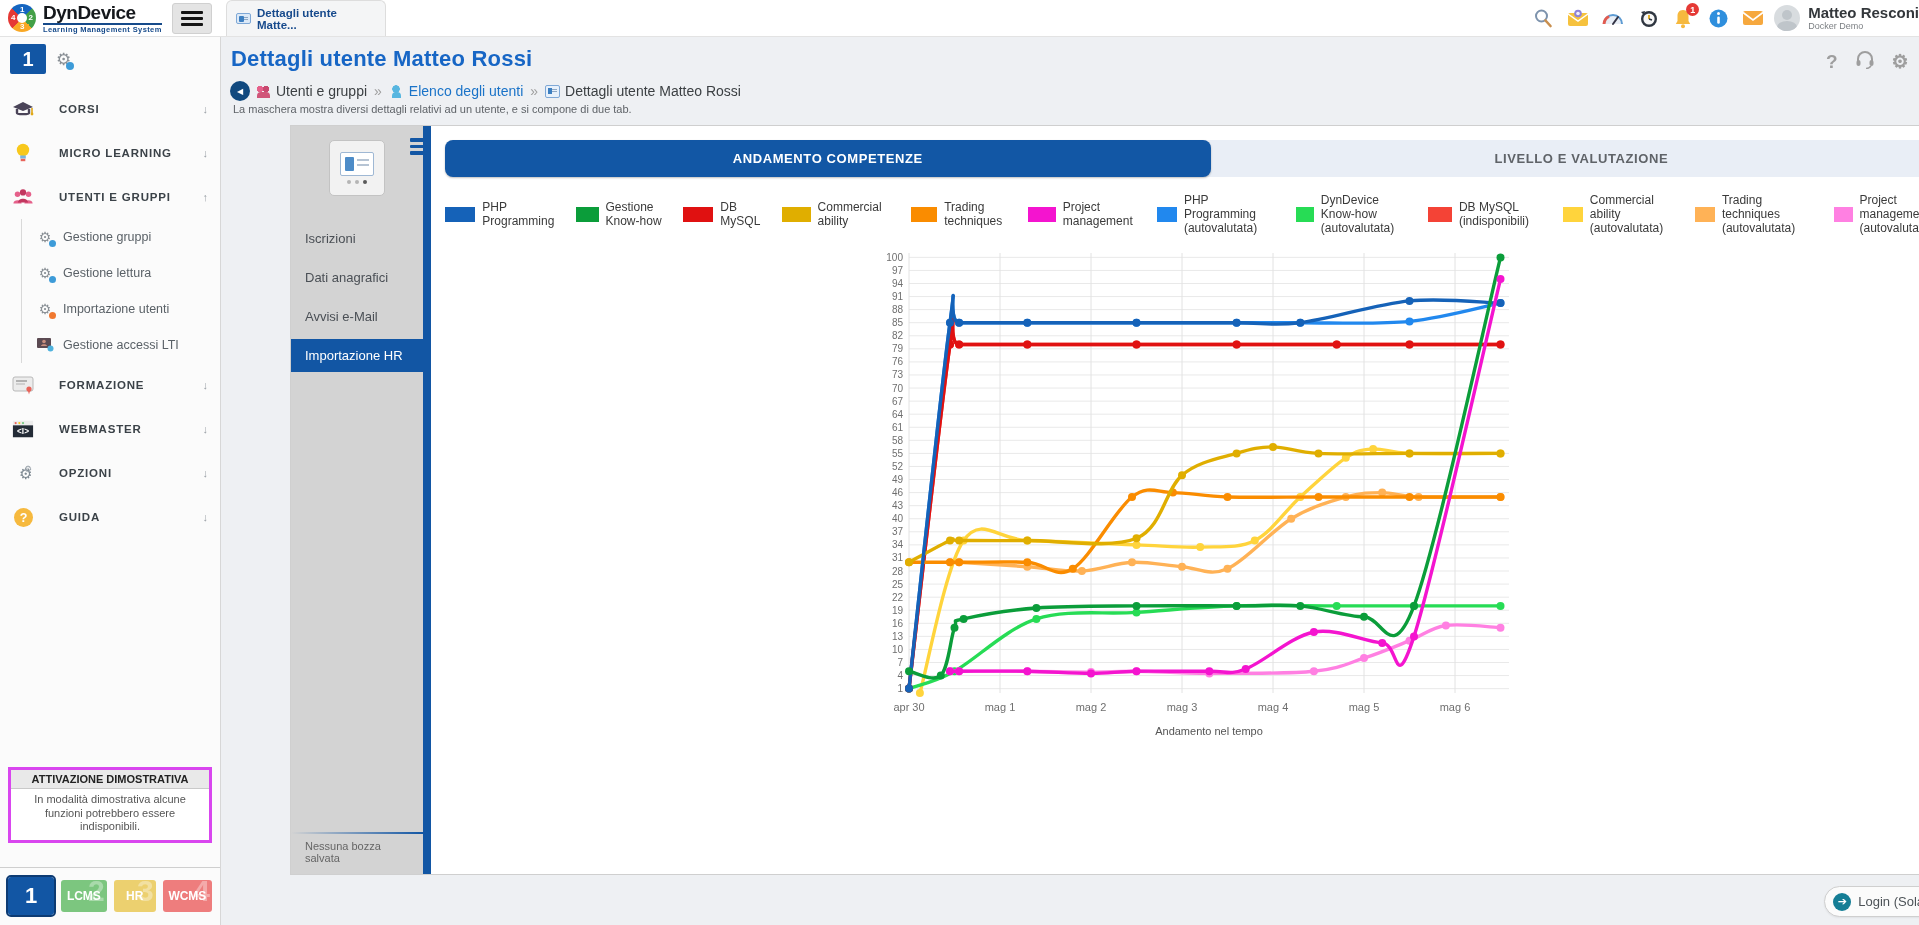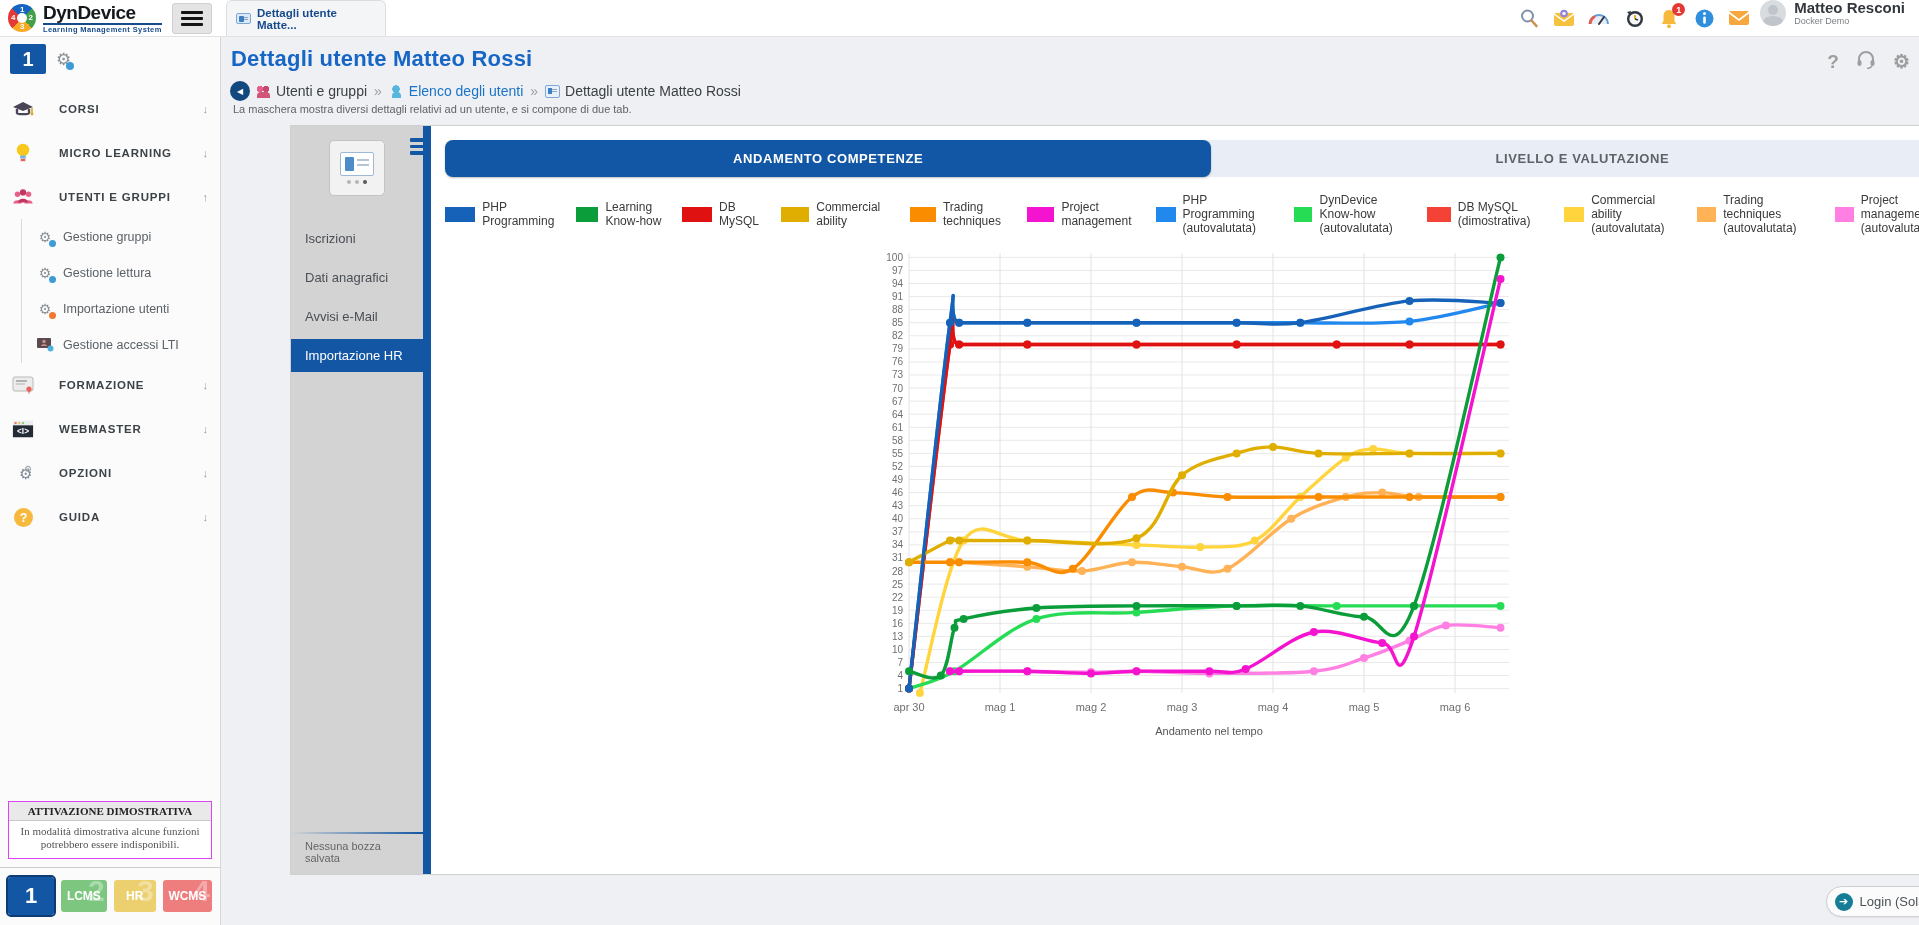--- a/index.html
+++ b/index.html
@@ -18,21 +18,21 @@
   .hamburger { width:40px; height:31px; background:#e4e4e4; border:1px solid #d0d0d0; border-radius:3px; align-self:center; display:flex; flex-direction:column; justify-content:center; gap:3px; align-items:center; cursor:pointer; }
   .hamburger i { width:22px; height:3px; background:#141414; border-radius:1px; }
   .doc-tab { margin-left:14px; width:160px; background:#f4f5f6; border:1px solid #ddd; border-bottom:none; border-radius:6px 6px 0 0; display:flex; align-items:center; gap:6px; padding:0 9px; font-size:11.5px; font-weight:bold; color:#174a8c; }
   .mini-card { width:15px; height:11px; background:#dce9f7; border:1px solid #7fa8d6; border-radius:2px; position:relative; flex:0 0 auto; }
   .mini-card::before { content:""; position:absolute; left:2px; top:2px; width:5px; height:6px; background:#3d7fc1; border-radius:1px; }
   .mini-card::after { content:""; position:absolute; right:2px; top:3px; width:4px; height:1px; background:#8fa8c4; box-shadow:0 2px 0 #8fa8c4; }
   .top-spacer { flex:1; }
   .top-icons { display:flex; align-items:center; gap:13px; padding-right:10px; }
   .tico { width:22px; height:22px; position:relative; cursor:pointer; display:flex; align-items:center; justify-content:center; }
   .badge { position:absolute; top:-4px; right:-5px; background:#e53935; color:#fff; font-size:9px; font-weight:bold; width:13px; height:13px; border-radius:50%; display:flex; align-items:center; justify-content:center; }
-  .userbox { display:flex; gap:8px; padding-right:14px; }
+  .userbox { display:flex; align-items:center; gap:8px; }
   .avatar { width:26px; height:26px; border-radius:50%; background:#d8dcdf; position:relative; overflow:hidden; }
   .avatar::before { content:""; position:absolute; left:8px; top:5px; width:10px; height:10px; border-radius:50%; background:#bfc5ca; }
   .avatar::after { content:""; position:absolute; left:3px; top:16px; width:20px; height:12px; border-radius:50%; background:#bfc5ca; }
   .uname { font-size:15px; font-weight:bold; color:#33373b; line-height:1.05; }
   .usub { font-size:9px; color:#7b7f83; }
 
   
   .app { display:flex; height:888px; }
   .sidebar { width:221px; background:#fbfbfb; border-right:1px solid #d7d7d7; display:flex; flex-direction:column; }
   .side-head { height:44px; display:flex; align-items:center; gap:10px; padding-left:10px; }
@@ -45,21 +45,21 @@
   .m-label { flex:1; font-size:11.5px; font-weight:bold; letter-spacing:.8px; color:#3b4248; }
   .m-arrow { font-size:11px; color:#9aa0a6; }
   .m-ico { width:22px; height:22px; display:flex; align-items:center; justify-content:center; flex:0 0 auto; }
   .sub-wrap { border-left:1px solid #d9d9d9; margin-left:21px; }
   .s-item { display:flex; align-items:center; gap:9px; padding:9px 10px 9px 14px; cursor:pointer; }
   .s-label { font-size:12.5px; color:#5a6167; }
   .s-ico { width:18px; height:18px; display:flex; align-items:center; justify-content:center; font-size:14px; color:#8a9096; position:relative; }
   .dot-b::after, .dot-o::after { content:""; position:absolute; right:-2px; bottom:-1px; width:7px; height:7px; border-radius:50%; }
   .dot-b::after { background:#3d9bd8; } .dot-o::after { background:#f07830; }
 
-  .demo-box { margin:6px 8px 8px 8px; border:1px solid #d946ef; background:#fff;font-family:Liberation Serif, serif; }
+  .demo-box { margin:6px 8px 24px 8px; border:3px solid #d946ef; background:#fff; }
   .demo-title { background:#e9e9e9; border-bottom:1px solid #c9c9c9; text-align:center; font-size:11px; font-weight:bold; color:#222; padding:3px 2px; }
   .demo-text { font-size:11px; color:#555; text-align:center; padding:4px 6px 6px; line-height:1.25; }
   .prod-row { border-top:1px solid #cfcfcf; padding:9px 8px 10px; display:flex; align-items:center; gap:7px; }
   .prod { height:32px; min-width:42px; border-radius:3px; color:#fff; font-weight:bold; font-size:12px; display:flex; align-items:center; justify-content:center; position:relative; overflow:hidden; cursor:pointer; padding:0 8px; }
   .prod .ghost { position:absolute; right:2px; top:-6px; font-size:30px; font-weight:bold; color:rgba(255,255,255,.35); }
   .prod.active { height:38px; min-width:46px; font-size:22px; outline:2px solid #0d3b73; }
 
   .main { flex:1; position:relative; padding:0 16px 0 10px; }
   .main-header { display:flex; align-items:flex-start; padding-top:9px; }
   .page-title { font-size:22px; font-weight:bold; color:#1766c5; letter-spacing:.2px; }
@@ -409,21 +409,21 @@
             <div class="tab">LIVELLO E VALUTAZIONE</div>
           </div>
         <div class="legend" id="legend">
             <div class="lg-row">
               <span class="lg-item">
                 <span class="lg-sw" style="background:#1562b8"></span>
                 <span>PHP Programming</span>
               </span>
               <span class="lg-item">
                 <span class="lg-sw" style="background:#0b9d3a"></span>
-                <span>Learning Know-how</span>
+                <span>Gestione Know-how</span>
               </span>
               <span class="lg-item">
                 <span class="lg-sw" style="background:#e01111"></span>
                 <span>DB MySQL</span>
               </span>
               <span class="lg-item">
                 <span class="lg-sw" style="background:#e0ae00"></span>
                 <span>Commercial ability</span>
               </span>
             </div>
@@ -441,21 +441,21 @@
                 <span>PHP Programming (autovalutata)</span>
               </span>
             </div>
             <div class="lg-row">
               <span class="lg-item">
                 <span class="lg-sw" style="background:#27dc55"></span>
                 <span>DynDevice Know-how (autovalutata)</span>
               </span>
               <span class="lg-item">
                 <span class="lg-sw" style="background:#f44336"></span>
-                <span>DB MySQL (dimostrativa)</span>
+                <span>DB MySQL (indisponibili)</span>
               </span>
             </div>
             <div class="lg-row">
               <span class="lg-item">
                 <span class="lg-sw" style="background:#ffd43c"></span>
                 <span>Commercial ability (autovalutata)</span>
               </span>
               <span class="lg-item">
                 <span class="lg-sw" style="background:#ffb256"></span>
                 <span>Trading techniques (autovalutata)</span>

